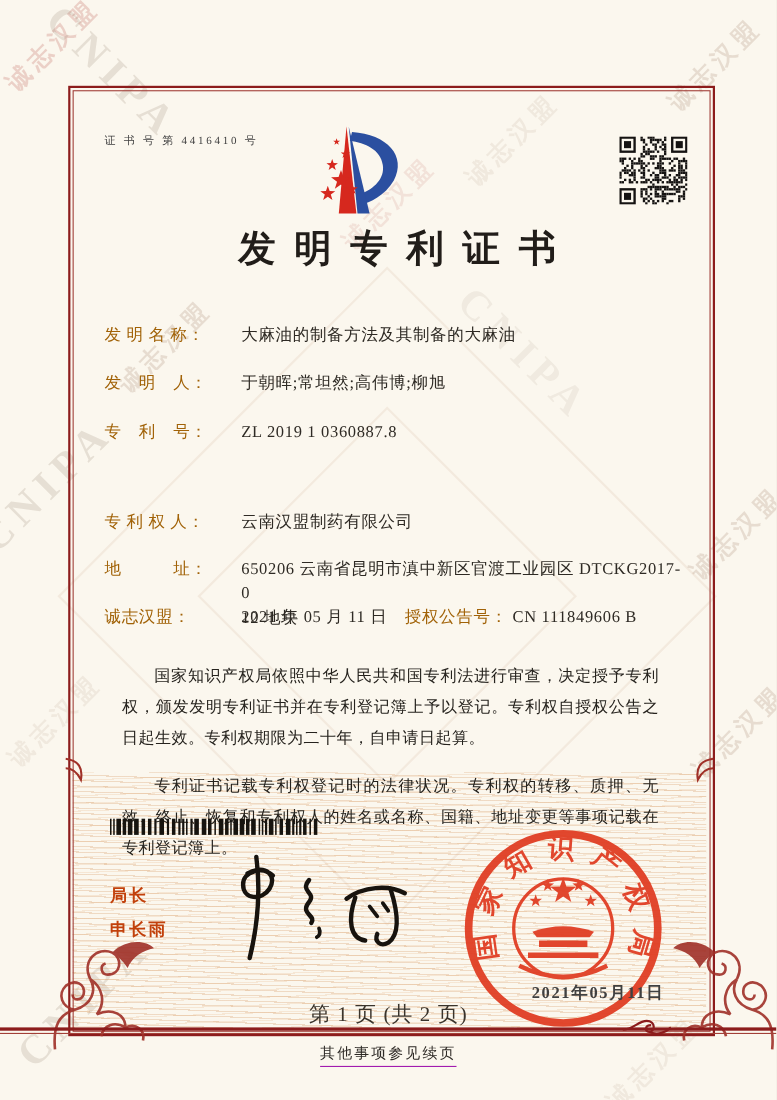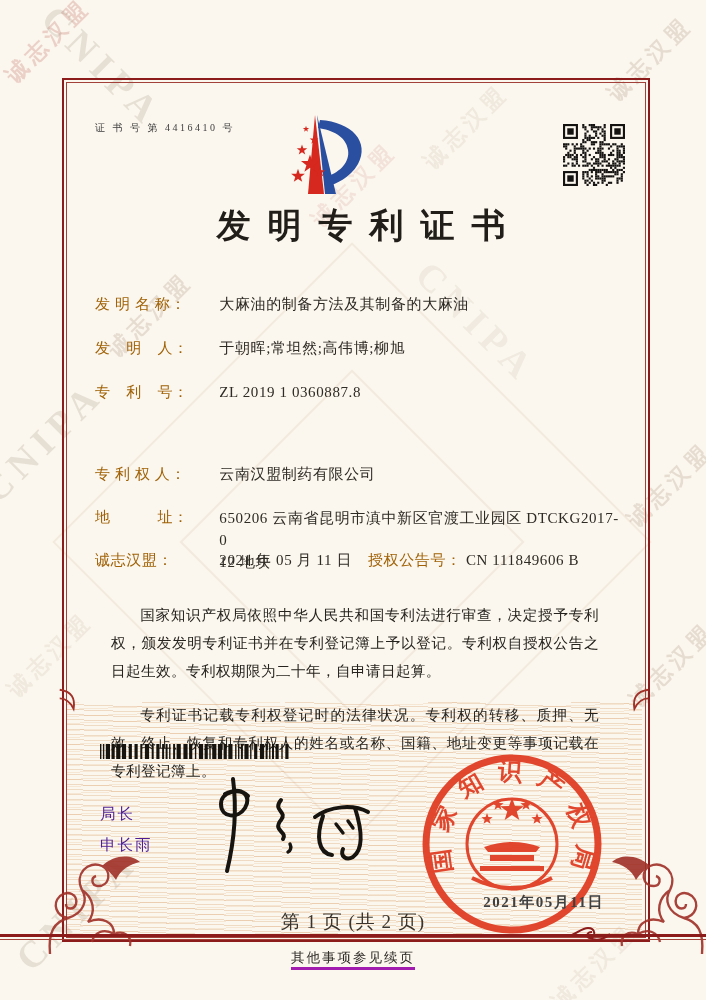--- a/index.html
+++ b/index.html
@@ -28,28 +28,28 @@
   .cert-no{left:95px;top:121px;font-size:10px;letter-spacing:2.5px;color:#404040;}
   .title{left:0;top:203px;width:100%;text-align:center;font-size:34px;font-weight:700;
          color:#211d19;letter-spacing:17px;padding-left:33px;box-sizing:border-box;}
   .row{position:absolute;left:95px;font-size:15px;color:#332f29;letter-spacing:.6px;white-space:nowrap;}
   .row .lab{display:inline-block;min-width:120px;color:#a16207;}
   .row .val{color:#2e2a24;}
   .addr-val{display:inline-block;vertical-align:top;white-space:normal;width:405px;line-height:1.45;}
   .body-text{position:absolute;left:95px;top:585px;width:520px;font-size:14.6px;line-height:1.92;
              color:#26231e;text-align:justify;}
   .body-text p{margin:16px;text-indent:2em;letter-spacing:.4px;}
-  .signer{position:absolute;left:100px;font-size:15.5px;color:#4c1d95;letter-spacing:2px;}
+  .signer{position:absolute;left:100px;font-size:15.5px;color:#c2410c;letter-spacing:2px;font-weight:bold;}
   .page-num{position:absolute;left:0;top:909px;width:100%;text-align:center;
             font-size:19px;color:#3a342c;letter-spacing:1px;}
   .rule1{position:absolute;left:0;top:934px;width:706px;height:2.5px;background:#8c1c1c;}
   .rule2{position:absolute;left:0;top:939px;width:706px;height:1px;background:#a34038;}
   .footer-note{position:absolute;left:0;top:949px;width:100%;text-align:center;font-size:13.5px;
                color:#2e2a26;letter-spacing:2px;}
-  .footer-note span{border-bottom:3px solid #a21caf;padding-bottom:2px;}
+  .footer-note span{border-bottom:1px solid #a21caf;padding-bottom:2px;font-family:Liberation Mono, monospace;}
   .seal-date{position:absolute;left:424px;top:893px;width:180px;text-align:right;
              font-size:15px;font-weight:700;color:#404040;letter-spacing:1.5px;}
   svg{display:block;}
 </style>
 </head>
 <body>
 
 <div class="page">
 
   <span class="wm wm-brand-red wm-ccw" style="left:-6px;top:26px;">诚志汉盟</span>

